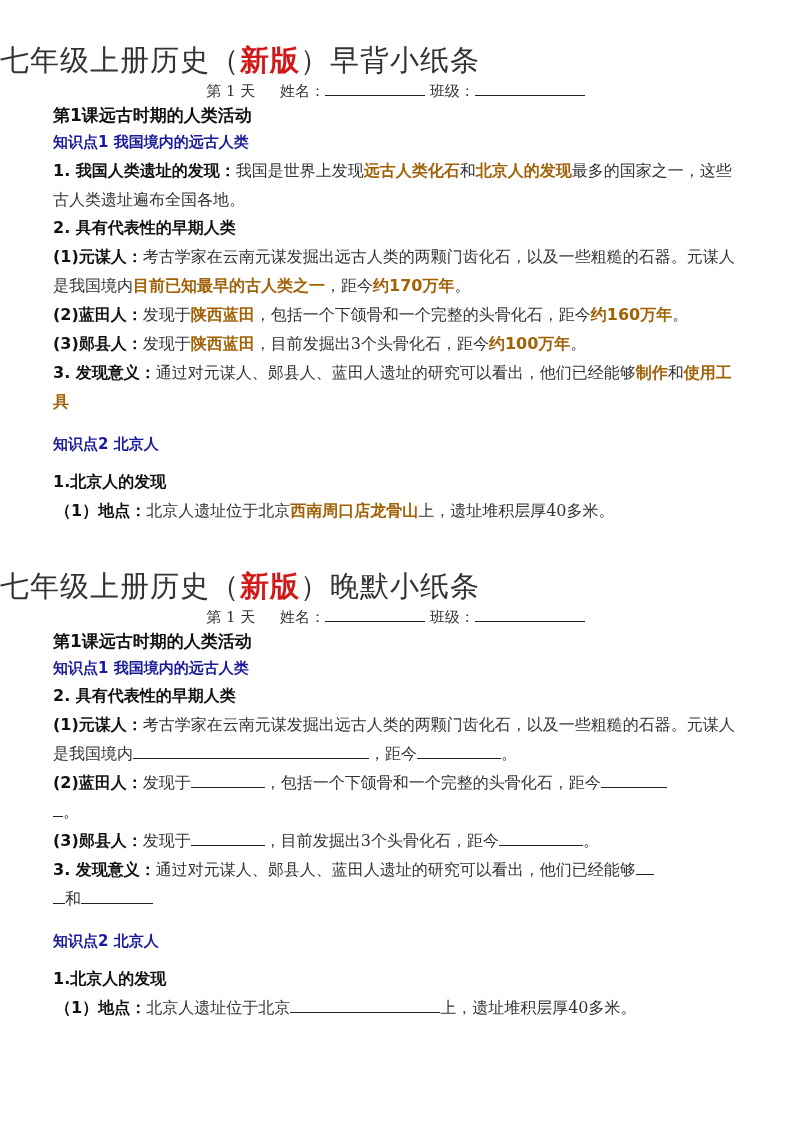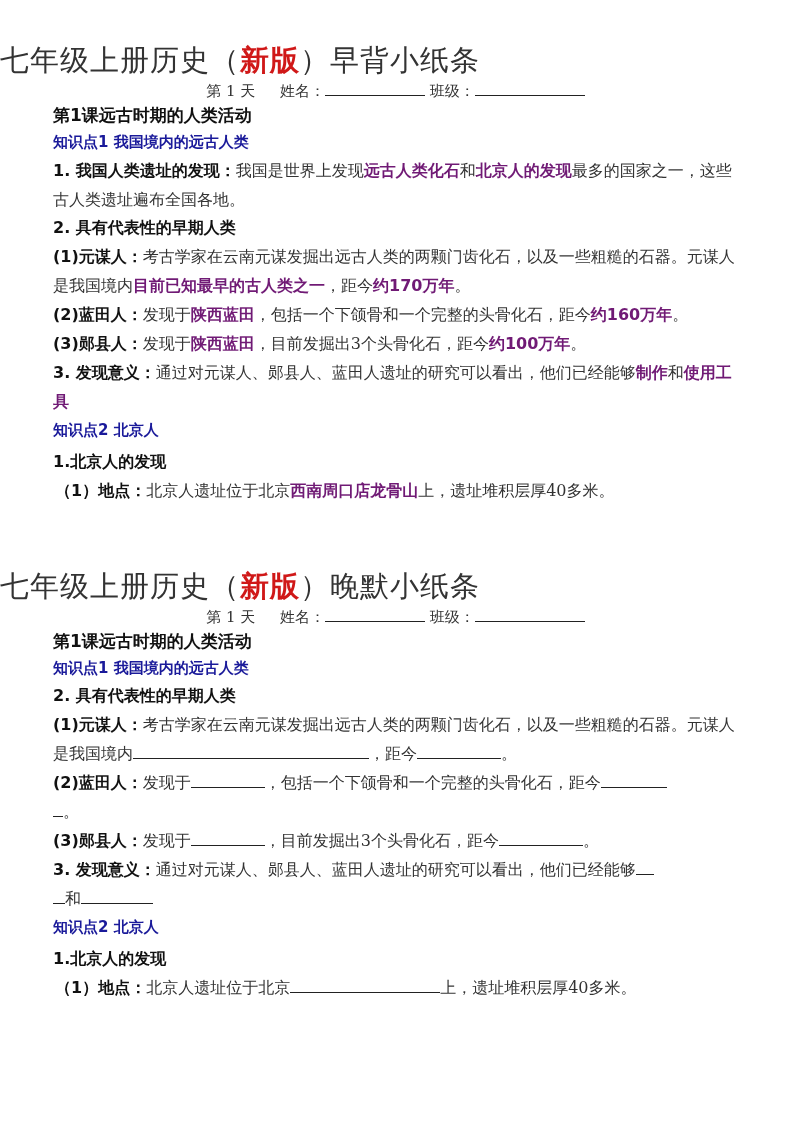--- a/index.html
+++ b/index.html
@@ -23,26 +23,26 @@
     margin-top: 0px;
   }
   .meta .gap { display: inline-block; width: 20px; }
   .meta .blank { display: inline-block; border-bottom: 1px solid #222; height: 14px; vertical-align: baseline; }
   .meta .blank.name { width: 100px; }
   .meta .blank.cls { width: 110px; }
 
   .content { padding-left: 53px; padding-right: 48px; }
   .lesson { font-family: "DejaVu Sans", "Liberation Sans", sans-serif; font-weight: bold; font-size: 17px; line-height: 26px; color: #111; }
   .kp { font-family: "DejaVu Sans", "Liberation Sans", sans-serif; font-weight: bold; font-size: 15px; line-height: 28px; color: #1a1a9a; }
-  .kp.spaced { }
+  .kp.spaced { margin-top: 14px; }
   .p { font-size: 16px; line-height: 29px; color: #333; }
   .h { font-family: "DejaVu Sans", "Liberation Sans", sans-serif; font-weight: bold; color: #111; }
-  .hl { font-family: "DejaVu Sans", "Liberation Sans", sans-serif; font-weight: bold; color: #701a75; }
+  .hl { font-family: "DejaVu Sans", "Liberation Sans", sans-serif; font-weight: bold; color: #a16207; }
   .sub { font-family: "DejaVu Sans", "Liberation Sans", sans-serif; font-weight: bold; font-size: 16px; line-height: 28px; color: #111; }
-  .sub.spaced { margin-top: 4px; }
+  .sub.spaced { margin-top: 10px; }
   .indent { padding-left: 2px; }
   .bl { display: inline-block; border-bottom: 1px solid #222; height: 16px; vertical-align: baseline; }
 </style>
 </head>
 <body>
 
 <div class="sheet top">
   <div class="title">
     <span>七年级上册历史（</span><span class="red">新版</span><span>）早背小纸条</span>
   </div>

